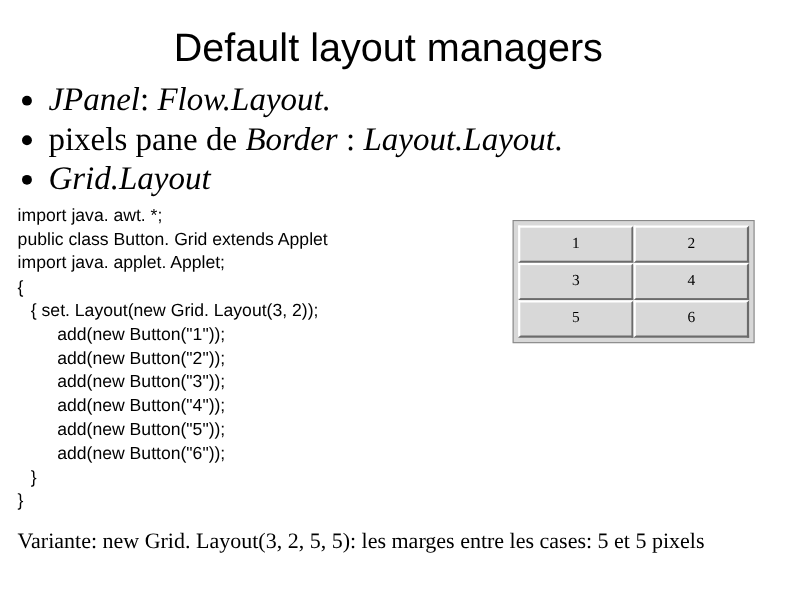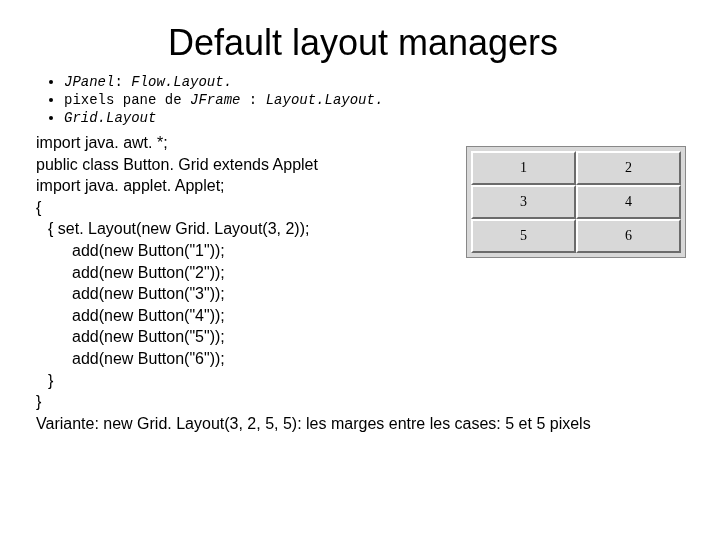--- a/index.html
+++ b/index.html
@@ -7,35 +7,35 @@
     padding: 0;
     width: 720px;
     height: 540px;
     background: #fff;
     font-family: Arial, Helvetica, sans-serif;
     color: #000;
     position: relative;
     box-sizing: border-box;
   }
   .slide {
-    padding: 10px 30px 10px 36px;
+    padding: 10px 30px 10px 16px;
     box-sizing: border-box;
   }
   h1.title {
     font-size: 36px;
     font-weight: 400;
     margin: 12px 0 10px 0;
     text-align: center;
     font-family: Arial, Helvetica, sans-serif;
   }
   ul.bullets {
     margin: 4px 0 6px 0;
     padding-left: 28px;
-    font-family: Liberation Mono, monospace;
-    font-size: 14px;
+    font-family: Liberation Serif, serif;
+    font-size: 30px;
   }
   ul.bullets li {
     margin: 2px 0;
   }
   .code {
     font-family: Arial, Helvetica, sans-serif;
     font-size: 16px;
     line-height: 1.35;
     white-space: pre;
   }
@@ -66,39 +66,39 @@
     border-bottom: 2px solid #6b6b6b;
     background: #d8d8d8;
     display: flex;
     align-items: center;
     justify-content: center;
     font-family: "Times New Roman", Times, serif;
     font-size: 14px;
   }
   .italic-part { font-style: italic; } 
   .variant {
-    font-family: Liberation Sans, sans-serif;
-    font-size: 16px;
-    margin-top: 2px;
+    font-family: Liberation Serif, serif;
+    font-size: 20px;
+    margin-top: 14px;
   }
   .hl { font-weight: normal; }
 </style>
 </head>
 <body>
 
 <div class="slide">
 
   <h1 class="title">Default layout managers</h1>
 
   <ul class="bullets">
     <li>
       <span class="italic-part">JPanel</span><span>: </span><span class="italic-part">Flow.Layout.</span>
     </li>
     <li>
-      <span> pixels pane de </span><span class="italic-part">JFrame</span><span> : </span><span class="italic-part">Layout.Layout.</span>
+      <span> pixels pane de </span><span class="italic-part">Border</span><span> : </span><span class="italic-part">Layout.Layout.</span>
     </li>
     <li>
       <span class="italic-part">Grid.Layout</span>
     </li>
   </ul>
 
   <div class="codewrap">
     <div class="codecol">
       <div class="code">import java. awt. *;</div>
       <div class="code">public class Button. Grid extends Applet</div>

